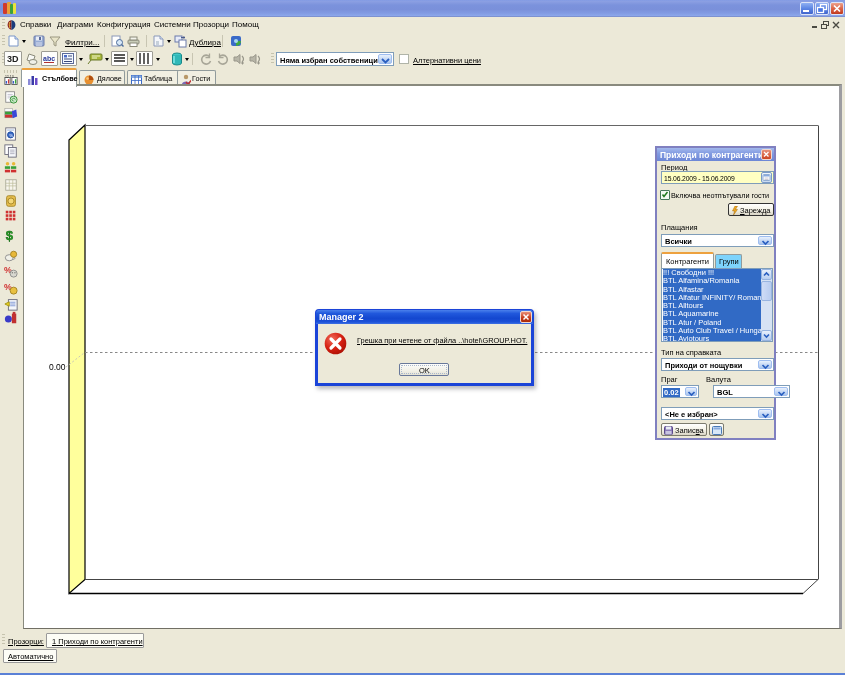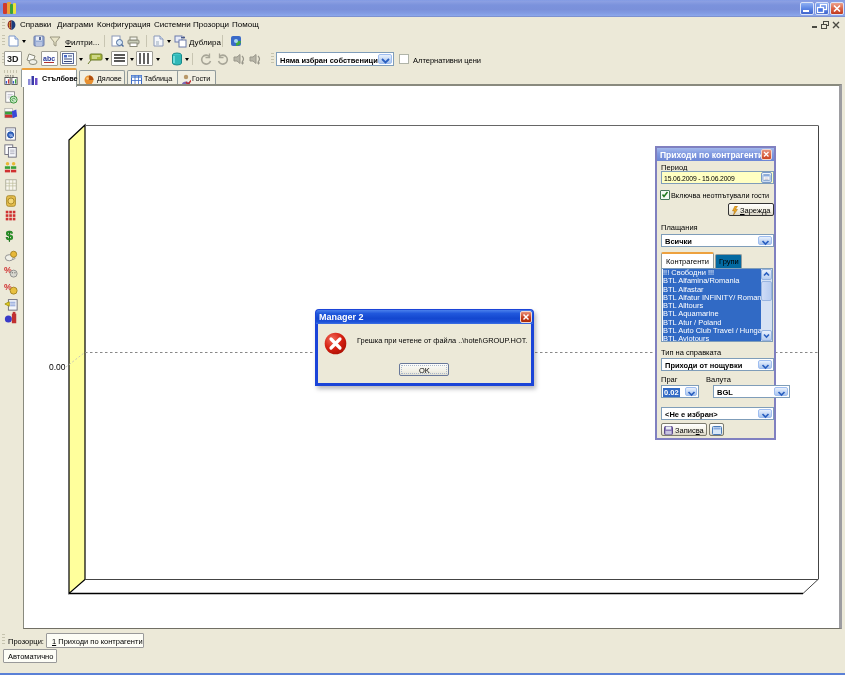--- a/index.html
+++ b/index.html
@@ -1,19 +1,19 @@
 <!DOCTYPE html>
 <html><head>
 <meta charset="utf-8">
 <style>
   * { margin:0; padding:0; box-sizing:border-box; }
   html,body { width:845px; height:675px; overflow:hidden; }
   body { font-family:"Liberation Sans", sans-serif; font-size:8px; background:#ece9d8; position:relative; transform:translateZ(0); }
   .abs { position:absolute; }
-  .nw { white-space:nowrap; }
+  .nw { white-space:nowrap;text-decoration:underline; }
 
   #titlebar { left:0; top:0; width:845px; height:17px;
     background:linear-gradient(to bottom,#97ade9 0%,#829be4 0%,#8b9fe2 8%,#7b92dc 30%,#7a90da 55%,#8099e2 75%,#8ba6ea 92%,#7486c2 100%); }
   #titlebar .ttext { position:absolute; left:18px; top:2px; white-space:nowrap; color:#fff;
     font-weight:bold; font-size:11px; text-shadow:1px 1px 1px rgba(20,40,100,.5); }
   .tbtn { position:absolute; top:2px; width:14px; height:13px; border:1px solid #dce4f8; border-radius:2px; }
   #btn-min  { left:800px; background:linear-gradient(to bottom,#8fb0f2 0%,#5d86e4 50%,#4165cc 100%); }
   #btn-max  { left:815px; background:linear-gradient(to bottom,#8fb0f2 0%,#5d86e4 50%,#4165cc 100%); }
   #btn-cls  { left:830px; background:linear-gradient(to bottom,#eda28c 0%,#dd6548 50%,#bf3a1e 100%); }
 
@@ -409,21 +409,21 @@
     <span class="cbtn">
         <svg width="12" height="8">
           <path d="M2.5 2 L5.5 5 L8.5 2" stroke="#2a5fc0" stroke-width="1.7" fill="none"></path>
         </svg>
       </span>
     </div>
 
   <div class="abs" style="left:4px;top:104px;width:53px;height:16px;background:#fff;border:1px solid #919b9c;border-bottom:none;border-top:2px solid #eda13e;border-radius:2px 2px 0 0;z-index:2">
     <span style="position:absolute;left:4px;top:3px;font-size:7.5px">Контрагенти</span>
     </div>
-  <div class="abs" style="left:58px;top:106px;width:27px;height:14px;background:#0369a1;border:1px solid #919b9c;border-bottom:none;border-radius:2px 2px 0 0">
+  <div class="abs" style="left:58px;top:106px;width:27px;height:14px;background:#7dd3fc;border:1px solid #919b9c;border-bottom:none;border-radius:2px 2px 0 0">
     <span style="position:absolute;left:3px;top:2px;font-size:7.5px">Групи</span>
     </div>
 
   <div class="abs" id="listbox" style="left:4px;top:120px;width:112px;height:74px;background:#fff;border:1px solid #7f9db9;overflow:hidden">
     <div style="position:absolute;left:1px;top:0;width:98px;background:#316ac5;color:#fff;font-size:7.5px;line-height:8.3px;white-space:nowrap;overflow:hidden">
       !!! Свободни !!!<br>BTL Alfamina/Romania<br>BTL Alfastar<br>BTL Alfatur INFINITY/ Romania<br>BTL Alltours<br>BTL Aquamarine<br>BTL Atur / Poland<br>BTL Auto Club Travel / Hungary<br>BTL Aviotours
     </div>
     <div style="position:absolute;right:0;top:0;width:11px;height:72px;background:#d6e2f4">
       <div style="position:absolute;top:0;width:11px;height:11px;background:linear-gradient(to bottom,#e8f0fc,#b8cef0);border:1px solid #98b4e0;border-radius:2px">
         <svg width="9" height="9">

